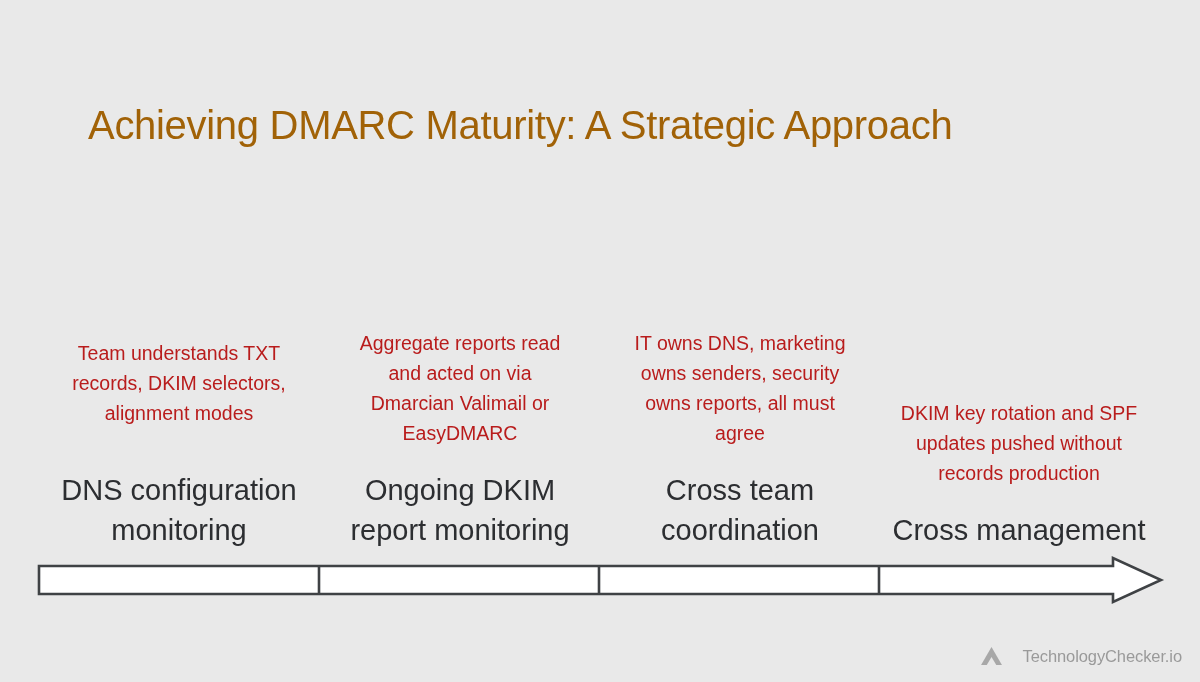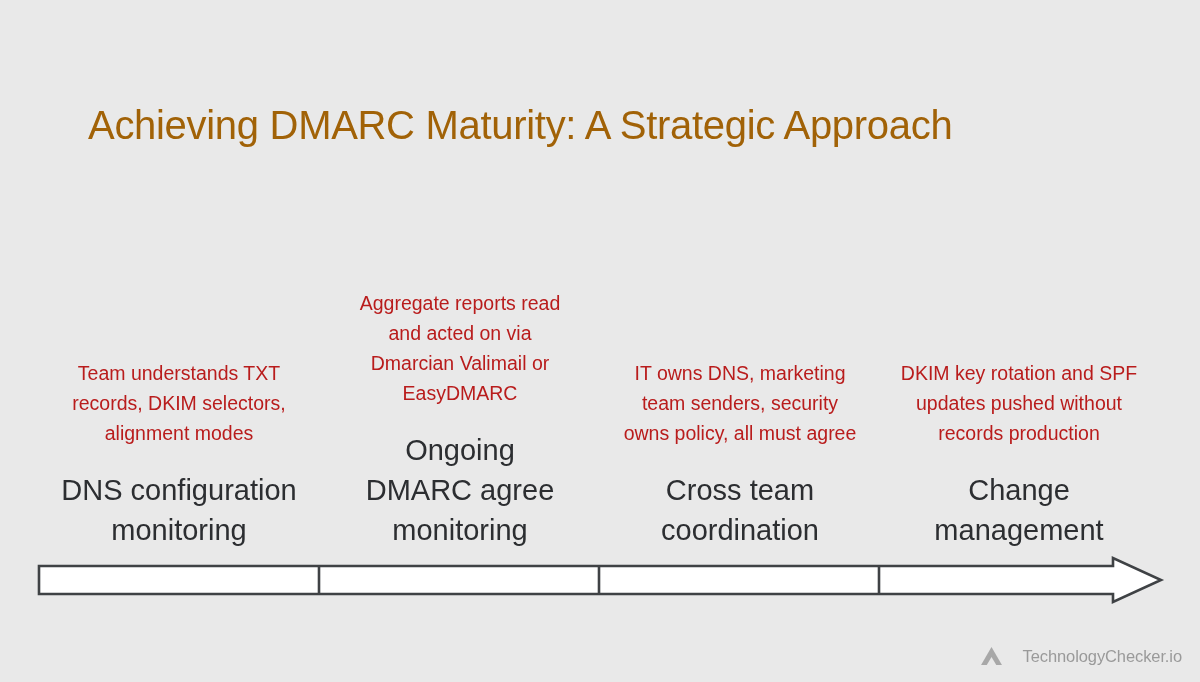--- a/index.html
+++ b/index.html
@@ -47,21 +47,21 @@
 
   .column {
     display: flex;
     flex-direction: column;
     justify-content: flex-end;
     align-items: center;
     height: 100%;
     box-sizing: border-box;
   }
 
-  .col-1 { width: 282px; padding: 0 4px; }
+  .col-1 { width: 282px; padding: 0 4px; gap: 20px; }
   .col-2 { width: 280px; padding: 0 28px; }
   .col-3 { width: 280px; padding: 0 22px; }
   .col-4 { width: 278px; padding: 0 12px; }
 
   .col-desc {
     font-size: 19.5px;
     line-height: 30px;
     font-weight: 400;
     text-align: center;
     color: #b91c1c;
@@ -123,31 +123,31 @@
 
   <div class="columns">
 
     <div class="column col-1">
       <p class="col-desc">Team understands TXT records, DKIM selectors, alignment modes</p>
       <p class="col-heading">DNS configuration monitoring</p>
     </div>
 
     <div class="column col-2">
       <p class="col-desc">Aggregate reports read and acted on via Dmarcian Valimail or EasyDMARC</p>
-      <p class="col-heading">Ongoing DMARC agree monitoring</p>
+      <p class="col-heading">Ongoing DKIM report monitoring</p>
     </div>
 
     <div class="column col-3">
-      <p class="col-desc">IT owns DNS, marketing team senders, security owns policy, all must agree</p>
+      <p class="col-desc">IT owns DNS, marketing owns senders, security owns reports, all must agree</p>
       <p class="col-heading">Cross team coordination</p>
     </div>
 
     <div class="column col-4">
       <p class="col-desc">DKIM key rotation and SPF updates pushed without records production</p>
-      <p class="col-heading">Change management</p>
+      <p class="col-heading">Cross management</p>
     </div>
 
   </div>
 
   <div class="arrow-bar">
     <svg viewBox="0 0 1124 30" xmlns="http://www.w3.org/2000/svg">
       <path d="M1 1 H1075 V-7 L1123 15 L1075 37 V29 H1 Z" fill="#ffffff" stroke="#3f4245" stroke-width="2.6" stroke-linejoin="miter"></path>
       <line x1="281" y1="1" x2="281" y2="29" stroke="#3f4245" stroke-width="2.6"></line>
       <line x1="561" y1="1" x2="561" y2="29" stroke="#3f4245" stroke-width="2.6"></line>
       <line x1="841" y1="1" x2="841" y2="29" stroke="#3f4245" stroke-width="2.6"></line>

